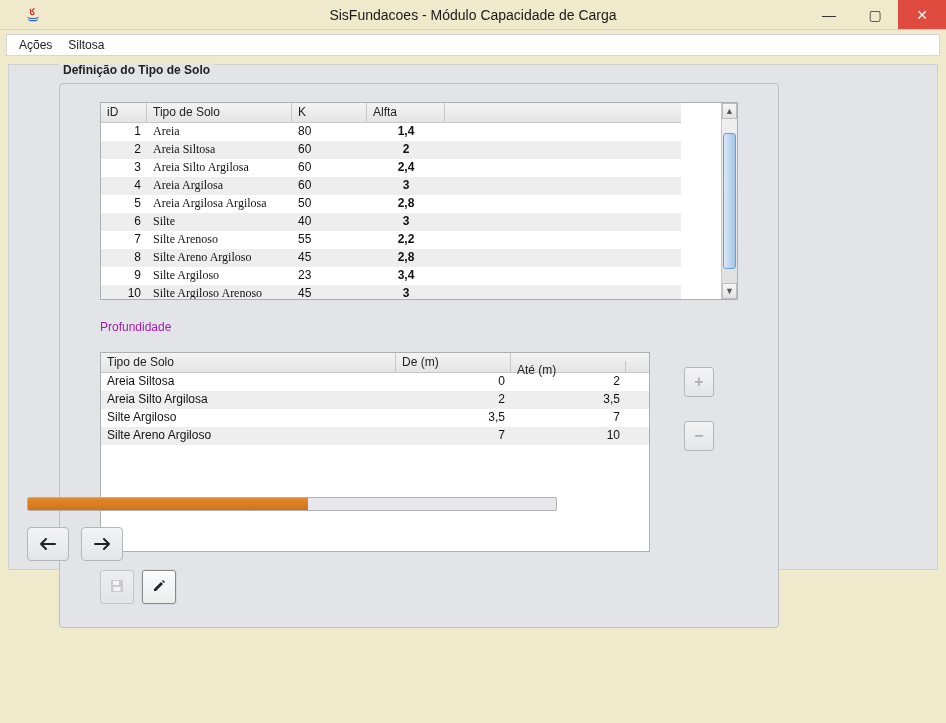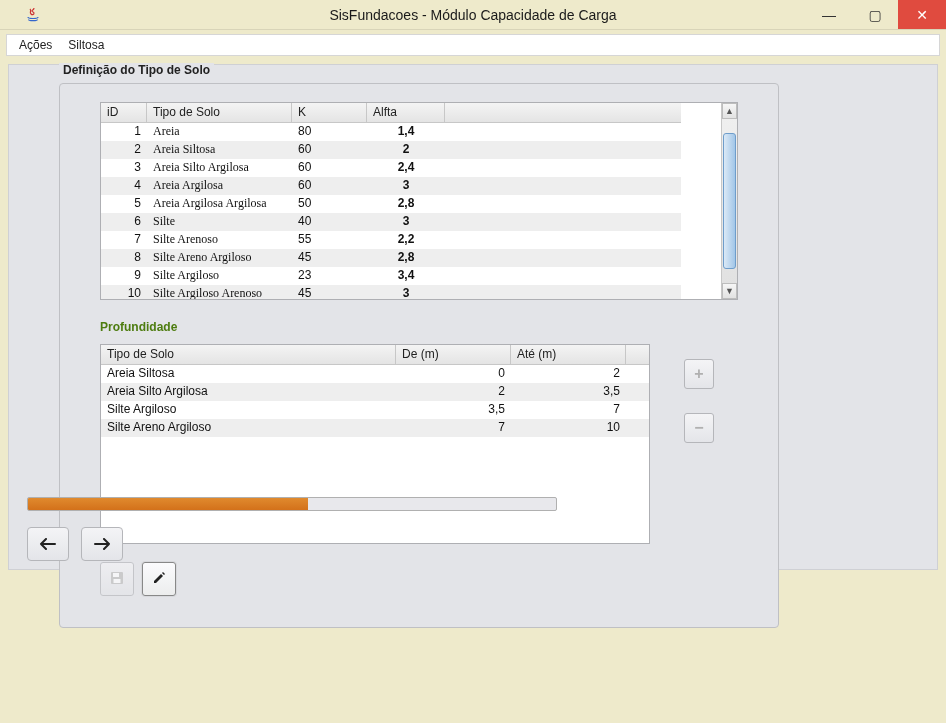--- a/index.html
+++ b/index.html
@@ -157,39 +157,38 @@
   .scroll-arrow.top { position: absolute; top: 0; left:0; right:0; }
 
   .table1 .rows-clip {
     height: 176px;
     overflow: hidden;
   }
 
   
   .sub-label {
     margin-top: 20px;
-    margin-bottom: 10px;
-    font-size: 12px;
-    color: #4d7c0f;
-    font-weight: bold;
+    margin-bottom: 18px;
+    font-size: 12px;
+    color: #a21caf;
   }
 
   .prof-outer {
     display: flex;
     align-items: flex-start;
   }
   .table2 {
     border: 1px solid #aeafb3;
     background: #fff;
     width: 550px;
     height: 200px;
   }
   .t2-tipo { width: 295px; }
   .t2-de { width: 115px; }
-  .t2-ate { width: 115px; }
+  .t2-ate { width: 115px; margin-top: 8px; }
   .c2-tipo { width: 295px; text-align: left; }
   .c2-de { width: 115px; text-align: right; }
   .c2-ate { width: 115px; text-align: right; }
 
   .side-buttons {
     margin-left: 34px;
     margin-top: 15px;
     display: flex;
     flex-direction: column;
     gap: 24px;

